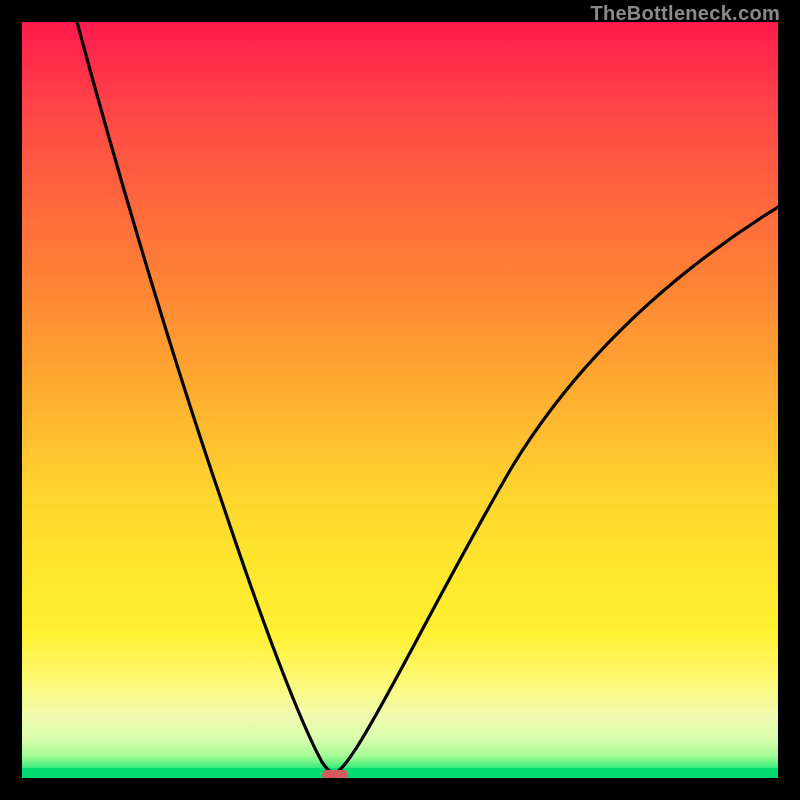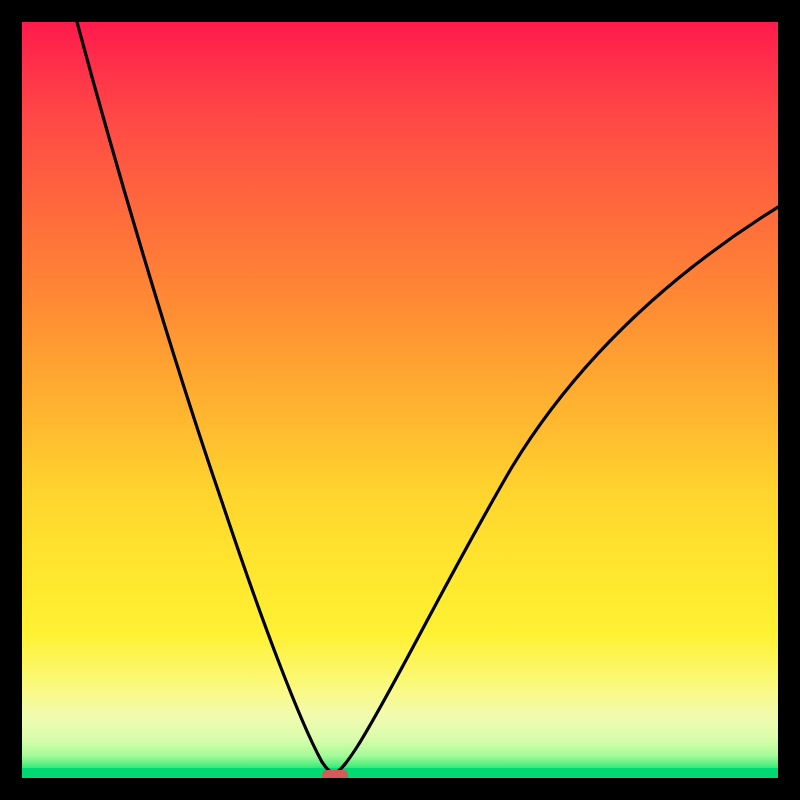--- a/index.html
+++ b/index.html
@@ -100,13 +100,14 @@
                C 306 749, 310 751, 312 751" fill="none" stroke="#000" stroke-width="3.2" stroke-linecap="round"></path>
       <path d="M 312 751
                C 316 751, 322 745, 335 725
                C 370 670, 420 565, 490 445
                C 560 330, 660 245, 756 185" fill="none" stroke="#000" stroke-width="3.2" stroke-linecap="round"></path>
     </svg>
 
     <div class="marker" style="left:300px;top:748px;width:26px;height:10px;background:#d55a5a;"></div>
   </div>
 
+  <div class="watermark">TheBottleneck.com</div>
 </div>
 
 </body></html>

